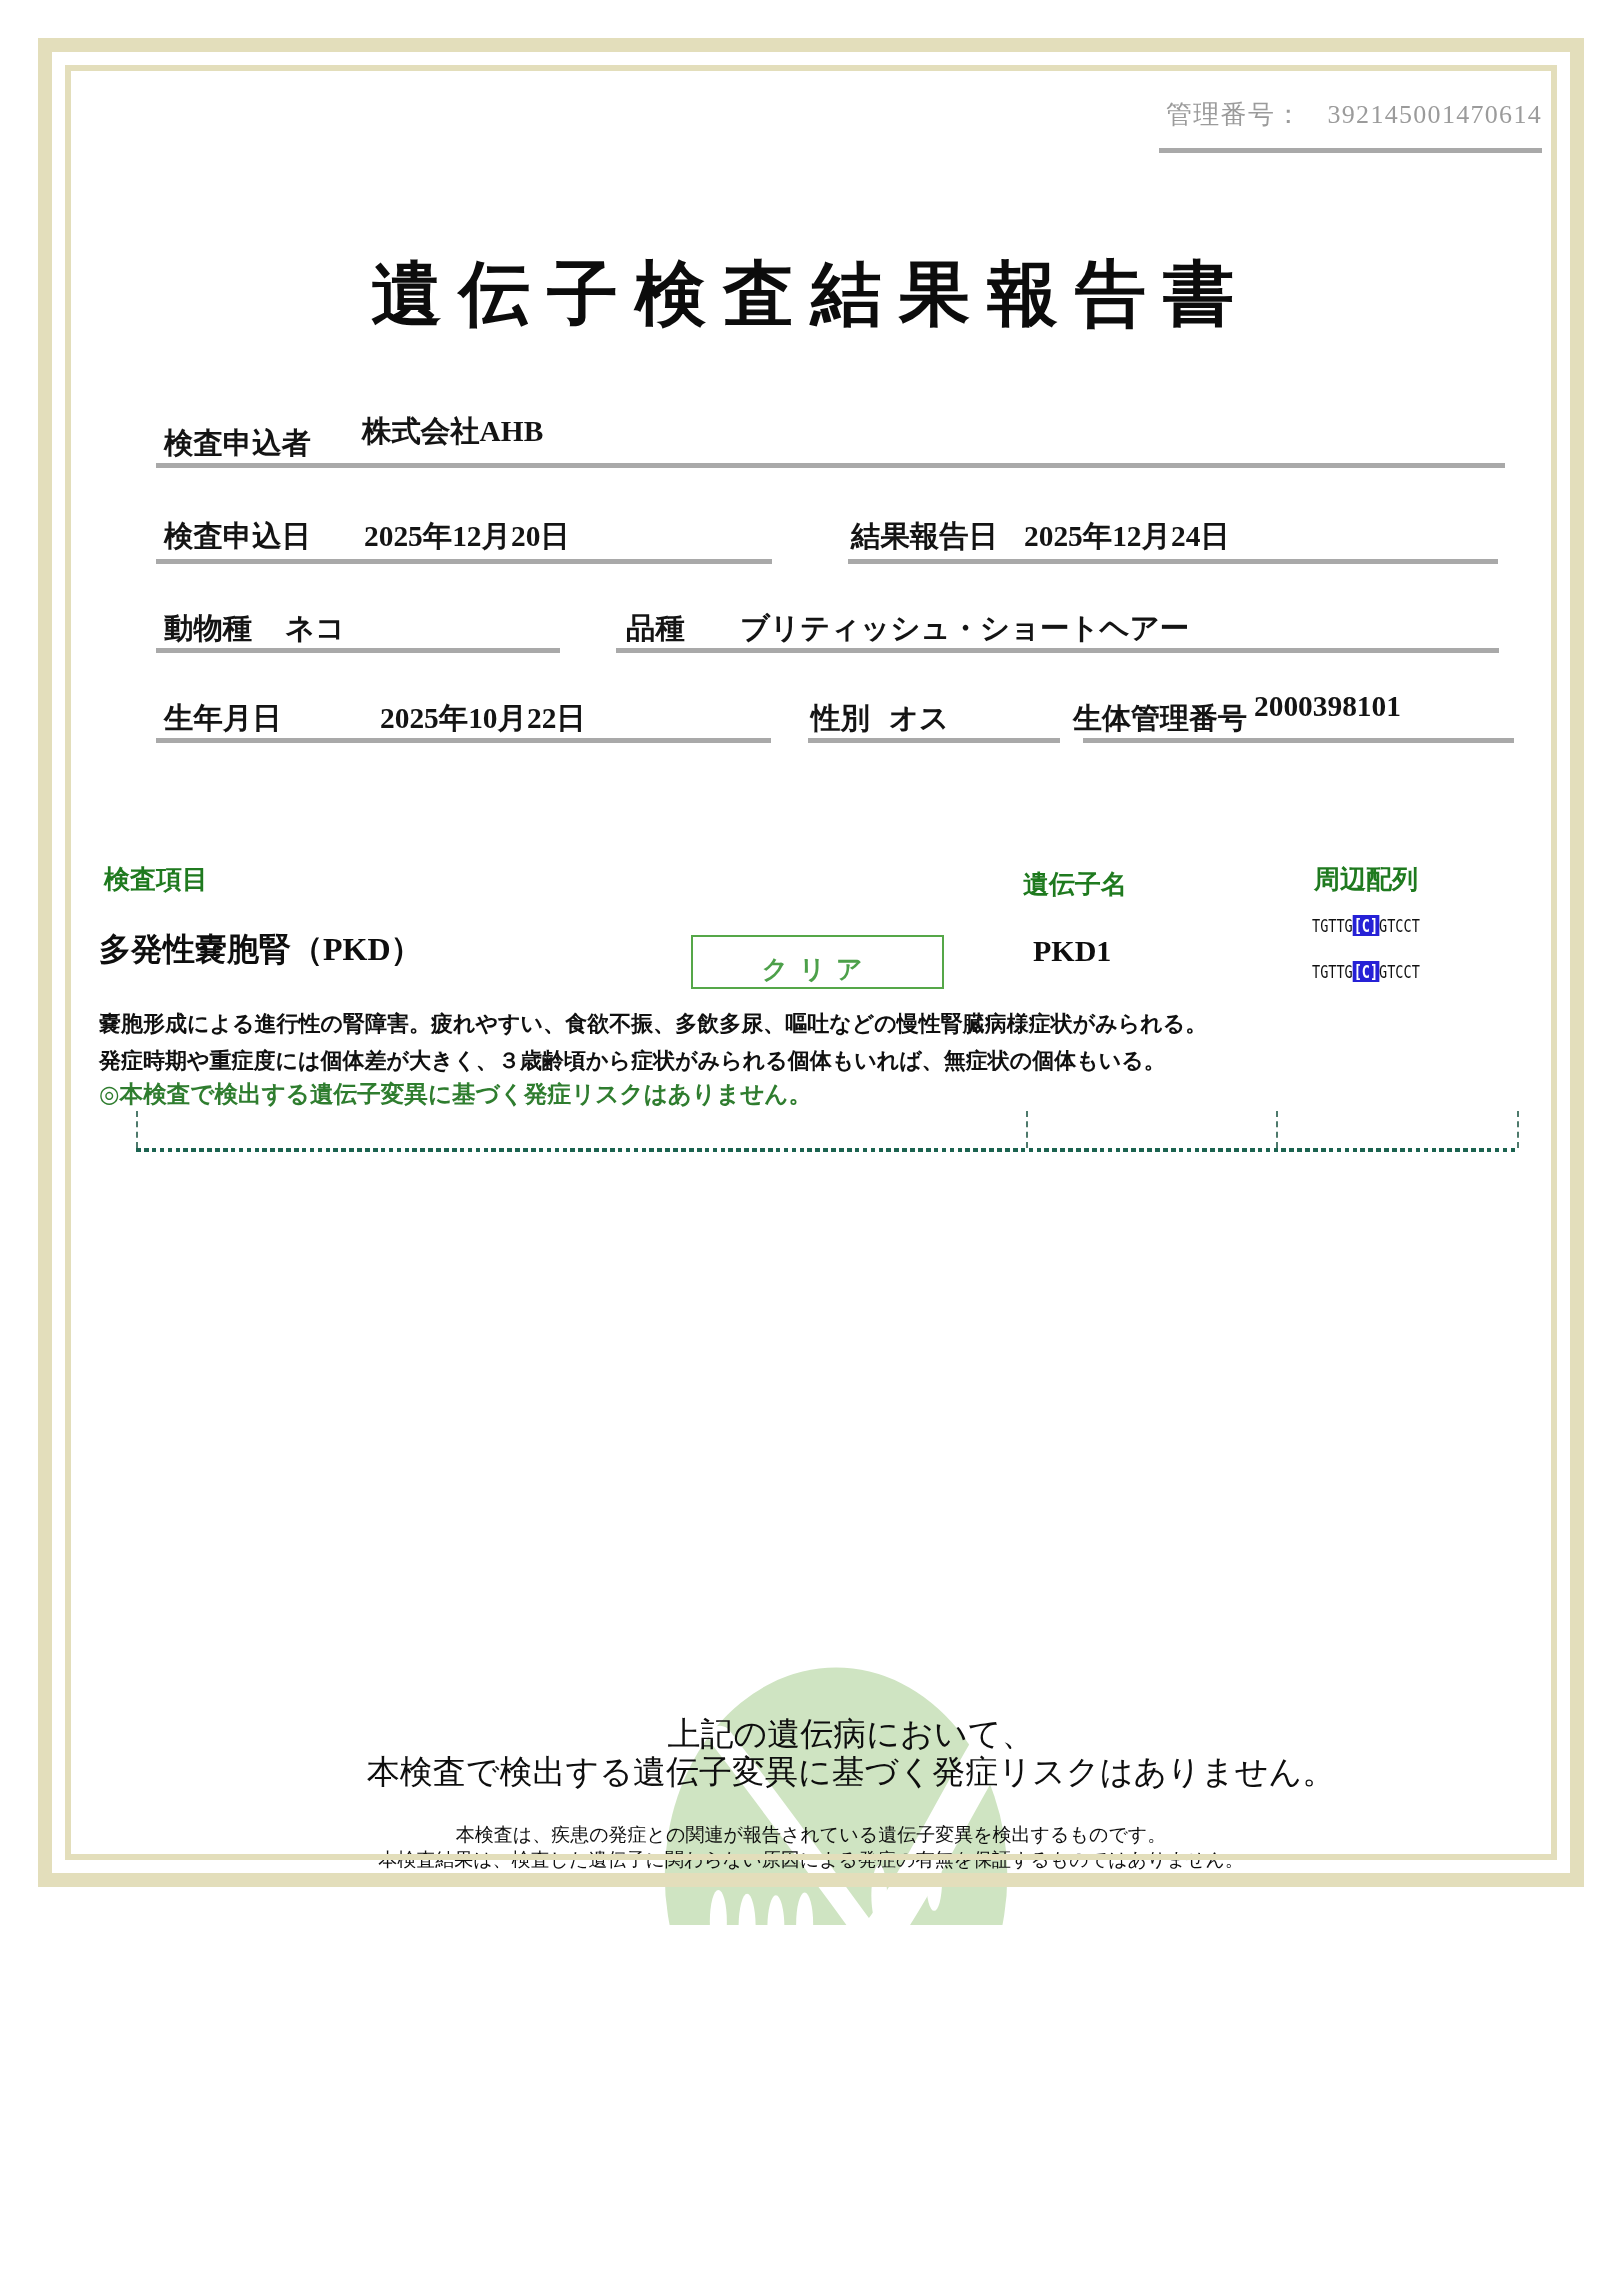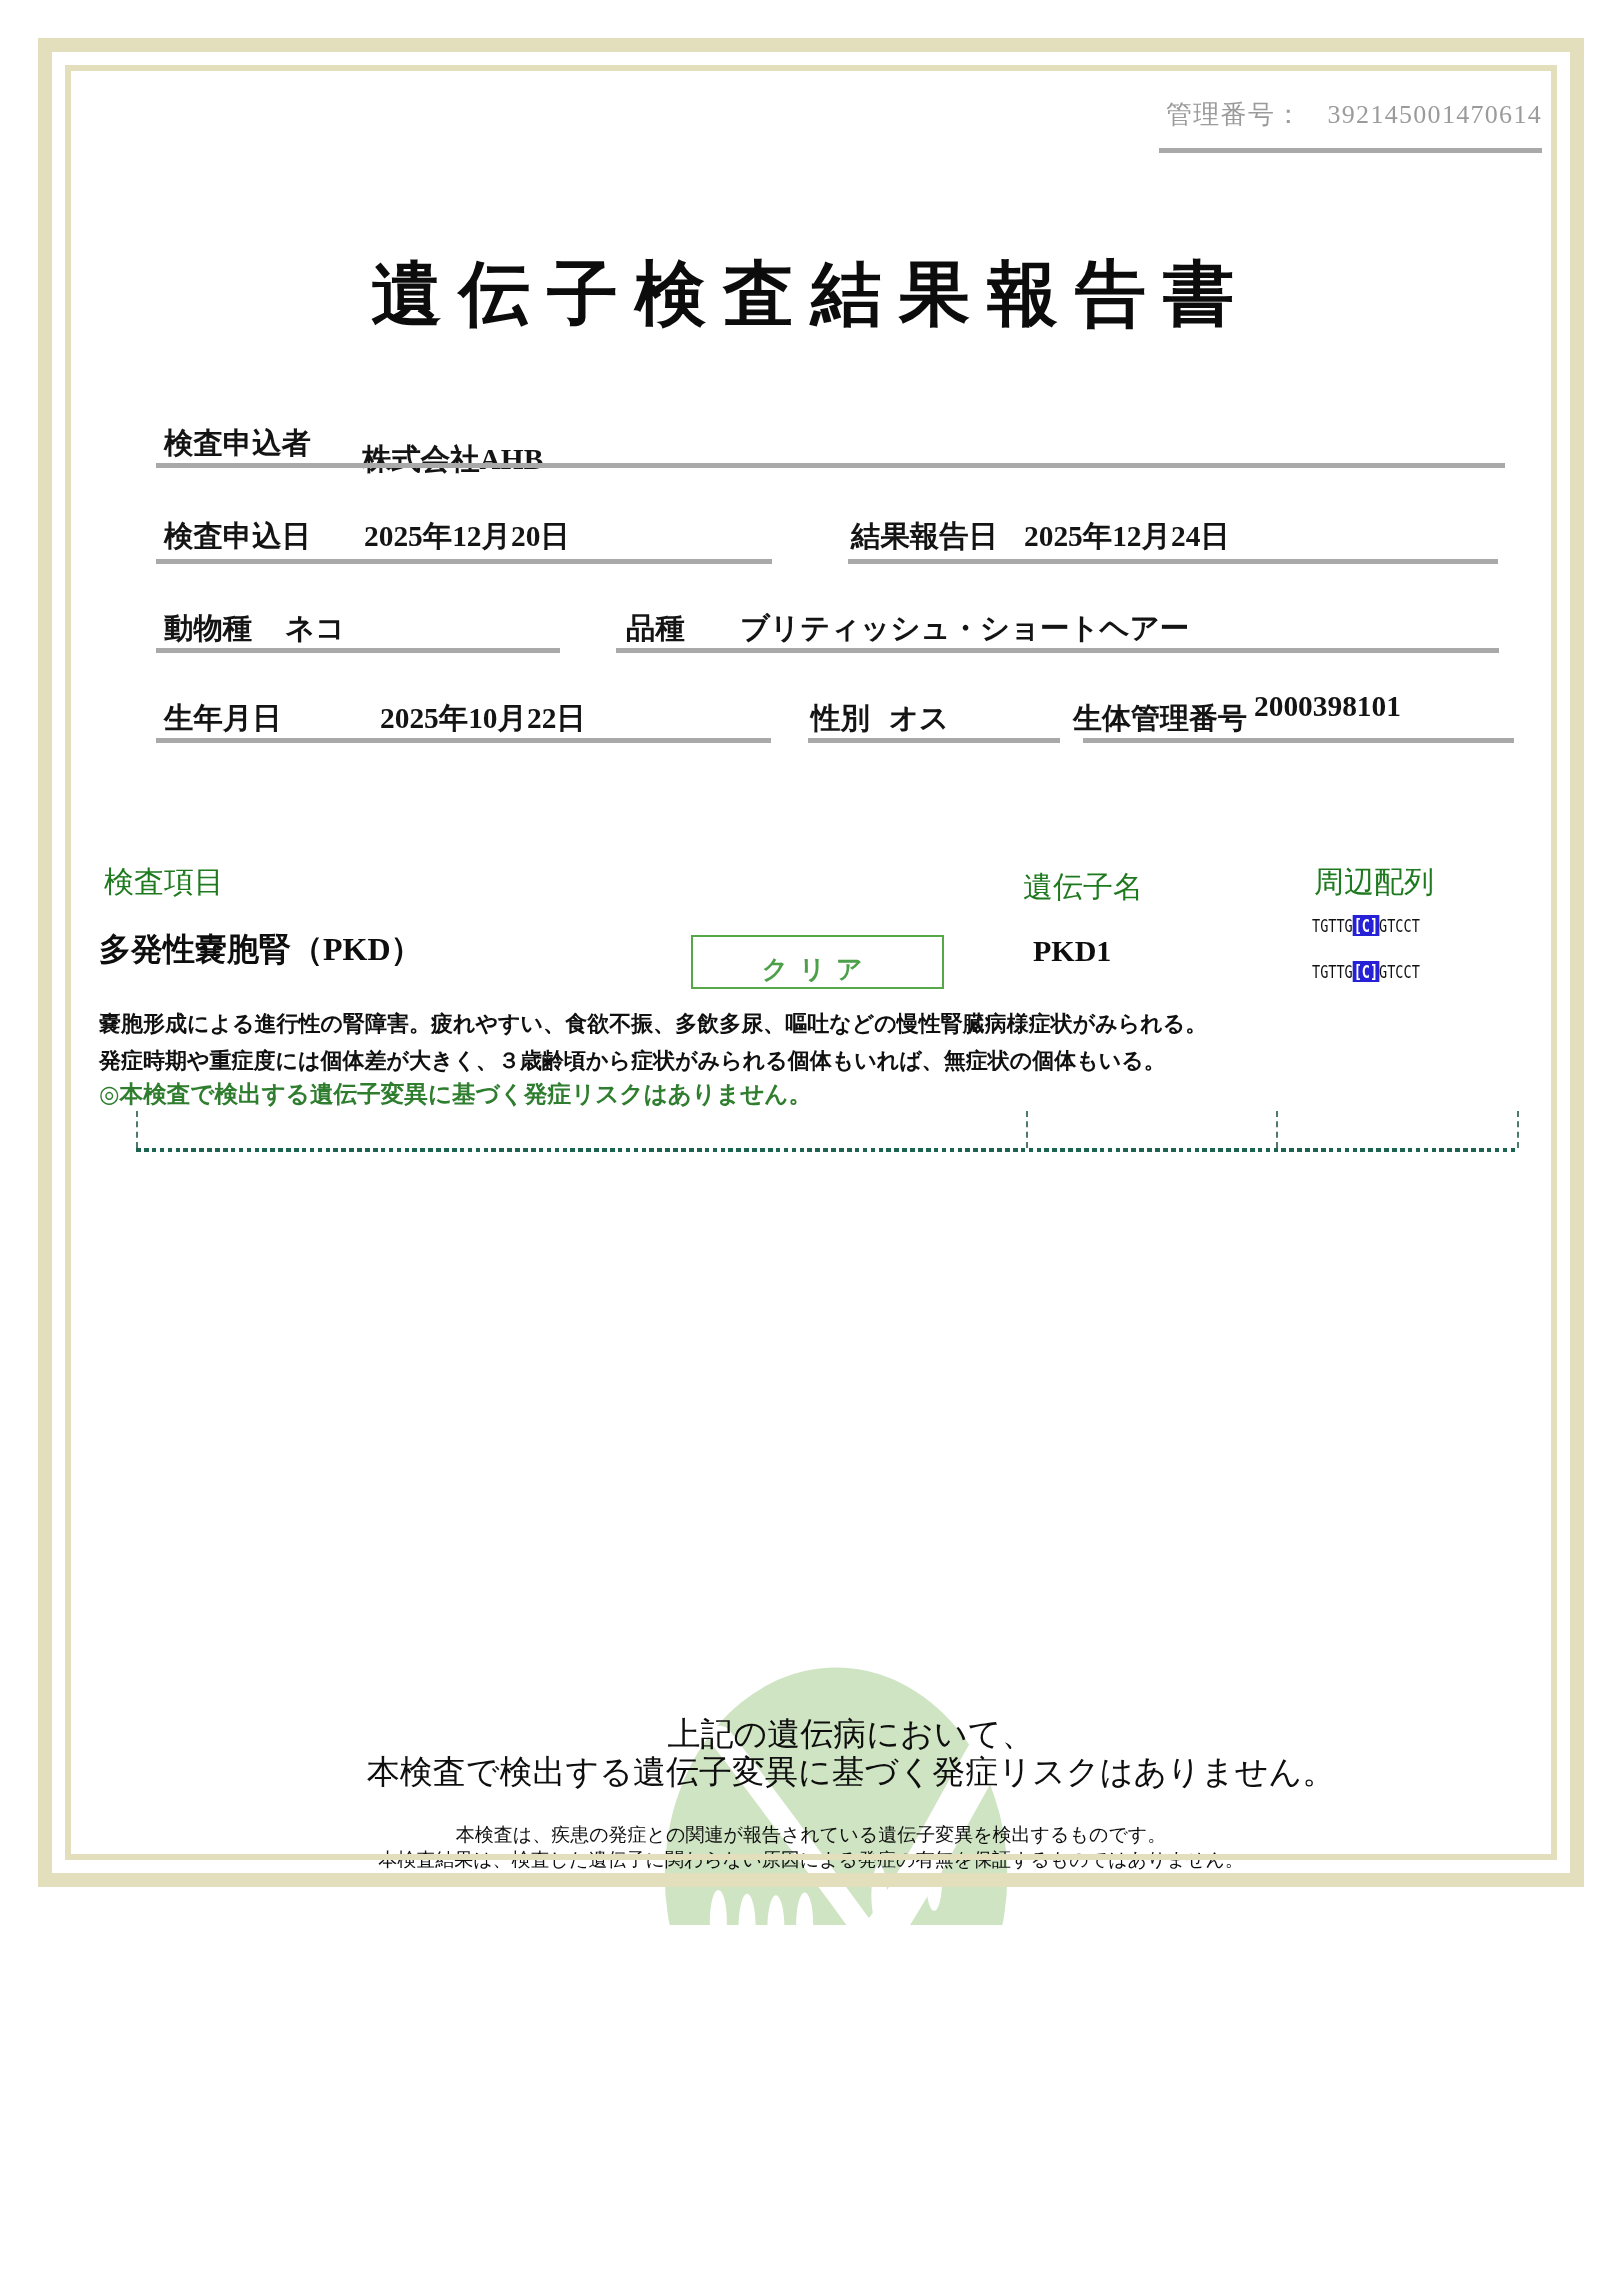--- a/index.html
+++ b/index.html
@@ -15,21 +15,21 @@
   .admin{top:97px;right:80px;font-size:26px;color:#9b9b9b;letter-spacing:1.3px;z-index:2;}
   .admin .num{margin-left:25px;}
   .admin-line{top:148px;right:80px;width:383px;height:4.6px;background:#a9a9a9;z-index:2;}
   
   .title{top:247px;left:0;width:1622px;text-align:center;font-size:71px;font-weight:bold;
          letter-spacing:17px;color:#0c0c0c;z-index:2;}
   
   .flabel,.fvalue{font-size:29.4px;font-weight:bold;color:#141414;z-index:2;}
   .gline{height:4.6px;background:#a9a9a9;z-index:2;position:absolute;}
   
-  .ghead{font-size:30px;font-weight:normal;color:#1f7a1f;z-index:2;}
+  .ghead{font-size:26px;font-weight:bold;color:#1f7a1f;z-index:2;}
   .disease{font-size:32px;font-weight:bold;color:#0e0e0e;z-index:2;}
   .gene{font-size:30px;font-weight:bold;color:#0e0e0e;z-index:2;}
   .clearbox{left:691px;top:935px;width:249px;height:50px;border:2px solid #55a748;
             background:#ffffff;display:flex;align-items:flex-end;justify-content:center;z-index:2;}
   .clearbox span{font-size:26px;color:#4da04a;letter-spacing:10.5px;font-weight:bold;}
   .seq{font-family:"DejaVu Sans Mono","Liberation Mono",monospace;font-size:18.3px;color:#111;
        transform:scaleX(0.74);transform-origin:left top;z-index:2;}
   .seq .hl{background:#2621d6;color:#ffffff;padding:0 1.3px;font-weight:bold;}
   .desc{font-size:22px;font-weight:bold;color:#101010;z-index:2;}
   .risk{font-size:23.6px;font-weight:bold;color:#2f7d2f;z-index:2;}
@@ -86,21 +86,21 @@
   </svg>
 
   <div class="abs admin">
     <span>管理番号：</span><span class="num">392145001470614</span>
   </div>
   <div class="abs admin-line"></div>
 
   <div class="abs title">遺伝子検査結果報告書</div>
 
   <div class="abs flabel" style="left:164px;top:424px;">検査申込者</div>
-  <div class="abs fvalue" style="left:362px;top:440px;">株式会社AHB</div>
+  <div class="abs fvalue" style="left:362px;top:412px;">株式会社AHB</div>
   <div class="gline" style="left:156px;top:463px;width:1349px;"></div>
 
   <div class="abs flabel" style="left:164px;top:517px;">検査申込日</div>
   <div class="abs fvalue" style="left:364px;top:517px;">2025年12月20日</div>
   <div class="abs flabel" style="left:851px;top:517px;">結果報告日</div>
   <div class="abs fvalue" style="left:1024px;top:517px;">2025年12月24日</div>
   <div class="gline" style="left:156px;top:559px;width:616px;"></div>
   <div class="gline" style="left:848px;top:559px;width:650px;"></div>
 
   <div class="abs flabel" style="left:164px;top:609px;">動物種</div>

